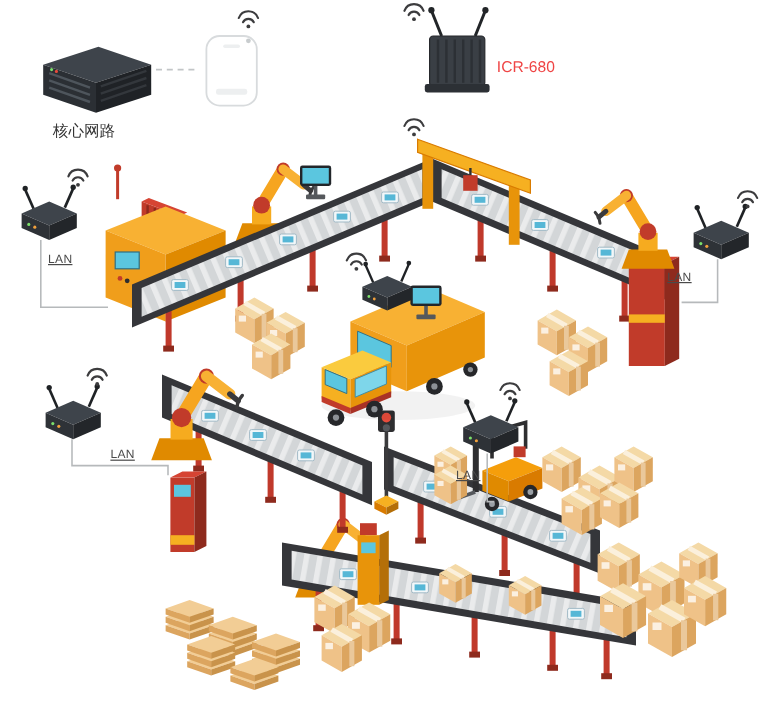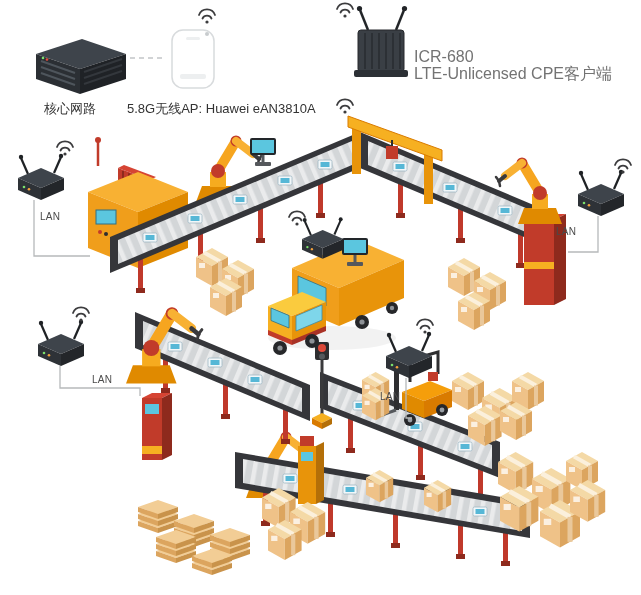--- a/index.html
+++ b/index.html
@@ -2,22 +2,22 @@
 <html><head>
 <meta charset="utf-8">
 <style>
   html,body{margin:0;padding:0;background:#ffffff;}
   .stage{
     position:relative;width:641px;height:595px;background:#ffffff;
     font-family:"Liberation Sans",sans-serif;overflow:hidden;
   }
   .stage svg{position:absolute;left:0;top:0;}
   .cap{position:absolute;font-size:13px;color:#333;white-space:nowrap;}
-  .cap-lg{font-size:16px;color:#737373;}
-  .lan{position:absolute;font-size:10px;color:#4a4a4a;letter-spacing:.3px;white-space:nowrap;}
+  .cap-lg{font-size:13px;color:#ef4444;}
+  .lan{position:absolute;font-size:10px;color:#4a4a4a;letter-spacing:.3px;white-space:nowrap;text-decoration:underline;}
 </style>
 </head>
 <body>
 
 <div class="stage">
 
 <svg width="641" height="595" viewBox="0 0 641 595">
   <defs>
     <pattern id="rollUp" width="11" height="11" patternUnits="userSpaceOnUse" patternTransform="rotate(-23)">
       <rect width="11" height="11" fill="#D3D6D8"></rect>
@@ -357,24 +357,22 @@
   <use href="#wifi" transform="translate(56,140)"></use>
   <use href="#wifi" transform="translate(614,158)"></use>
   <use href="#wifi" transform="translate(72,306)"></use>
   <use href="#wifi" transform="translate(416,318)"></use>
   <use href="#wifi" transform="translate(288,210)"></use>
   <use href="#wifi" transform="translate(336,98)"></use>
 </svg>
 
 <div class="cap" style="left:44px;top:100px">核心网路</div>
 
-<div class="cap" style="left:127px;top:100px">5.8G无线AP: Huawei eAN3810A</div>
 
 <div class="cap cap-lg" style="left:414px;top:48px">ICR-680</div>
 
-<div class="cap cap-lg" style="left:414px;top:64px">LTE-Unlicensed CPE客户端</div>
 
 <div class="lan" style="left:40px;top:211px">LAN</div>
 <div class="lan" style="left:556px;top:226px">LAN</div>
 <div class="lan" style="left:92px;top:374px">LAN</div>
 <div class="lan" style="left:380px;top:391px">LAN</div>
 
 </div>
 
 </body></html>

